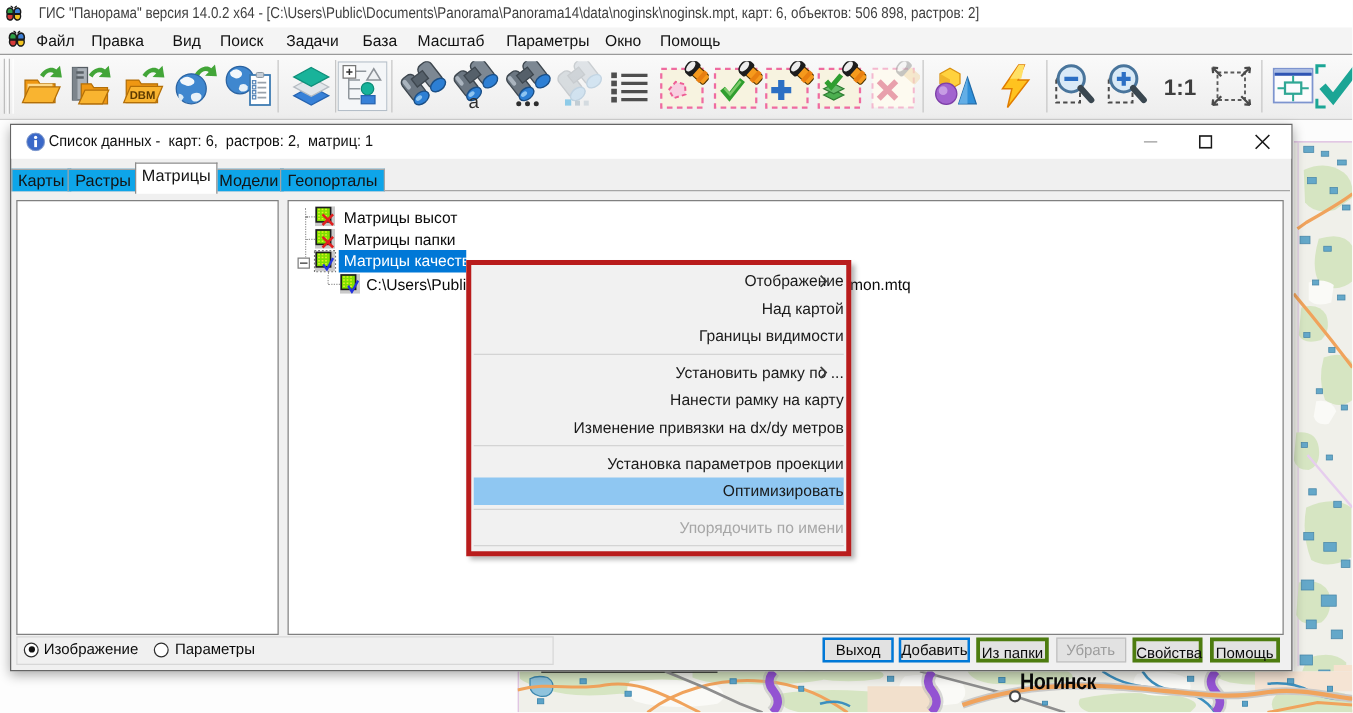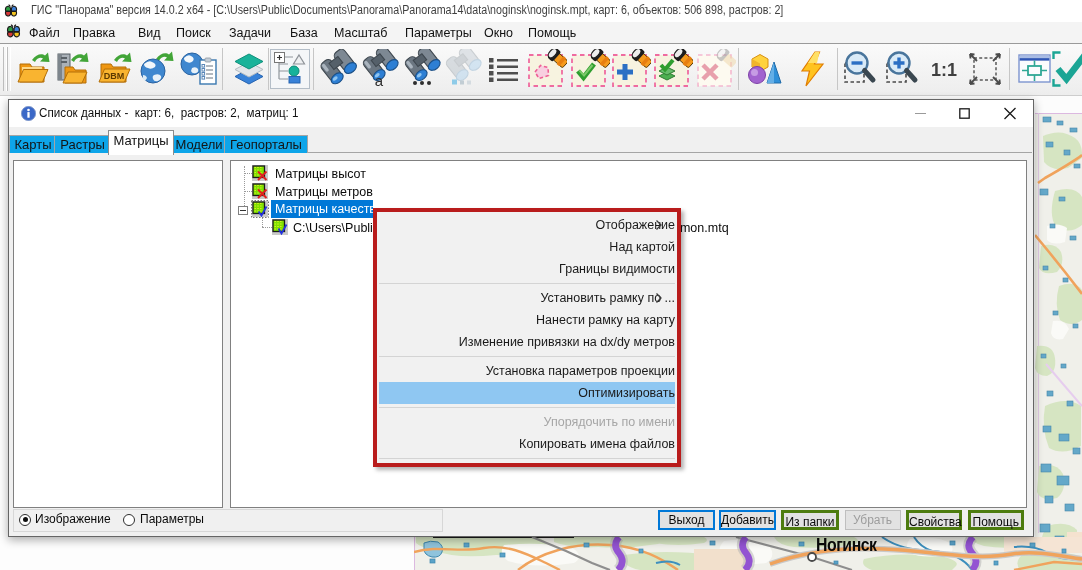--- a/index.html
+++ b/index.html
@@ -496,21 +496,21 @@
   <path d="M3.5 3.5 h8.5 M3.5 6 h8.5 M3.5 8.5 h8.5 M3.5 11 h8.5" stroke="#e3f225" stroke-width="1.2" stroke-dasharray="1.4 1.4"></path>
   <path d="M7.5 11.5 L10.5 15.5 L15.5 6.5" stroke="#2433de" stroke-width="1.8" fill="none"></path>
  </svg>
  <svg class="abs" style="left:263px;top:119px" width="16" height="16" viewBox="0 0 16 16">
   <rect width="16" height="16" fill="#c9c9c9"></rect>
         <rect x="1" y="1" width="11.5" height="11.5" fill="#7de000" stroke="#1c1c1c" stroke-width="1.3"></rect>
   <path d="M2.5 2.5 h8.5 M2.5 5 h8.5 M2.5 7.5 h8.5 M2.5 10 h8.5" stroke="#e3f225" stroke-width="1.2" stroke-dasharray="1.4 1.4"></path>
   <path d="M6.5 9.5 L9.5 14.5 L14.5 5.5" stroke="#2433de" stroke-width="1.8" fill="none"></path>
  </svg>
  <div class="trow" style="left:266px;top:66.5px">Матрицы высот</div>
- <div class="trow" style="left:266px;top:84.5px">Матрицы метров</div>
+ <div class="trow" style="left:266px;top:84.5px">Матрицы папки</div>
  <div class="trow" style="left:266px;top:102px;color:#fff">Матрицы качеств</div>
  <div class="trow" style="left:284px;top:120.5px;color:#0a0a0a">C:\Users\Publi</div>
  <div class="trow" style="left:664px;top:120.5px;color:#0a0a0a">omon.mtq</div>
  <div id="radiobox" class="abs"></div>
  <div class="rad" style="left:10px;top:413.5px">
         <div class="raddot"></div>
       </div>
  <div class="radlbl" style="left:26px;top:412px">Изображение</div>
  <div class="rad" style="left:114px;top:413.5px"></div>
  <div class="radlbl" style="left:131px;top:412px">Параметры</div>
@@ -531,16 +531,15 @@
  <div class="ci">Установить рамку по ...<span class="arr"><svg width="6" height="10" viewBox="0 0 6 10">
             <path d="M0.5 0.5 L5 5 L0.5 9.5" fill="none" stroke="#3a3a3a" stroke-width="1.3"></path>
           </svg></span></div>
  <div class="ci">Нанести рамку на карту</div>
  <div class="ci">Изменение привязки на dx/dy метров</div>
  <div class="csep"></div>
  <div class="ci">Установка параметров проекции</div>
  <div class="ci chl">Оптимизировать</div>
  <div class="csep"></div>
  <div class="ci cdis">Упорядочить по имени</div>
- <div class="ci">Копировать имена файлов</div>
  <div class="csep"></div>
 </div>
 </div>
 
 </body></html>

